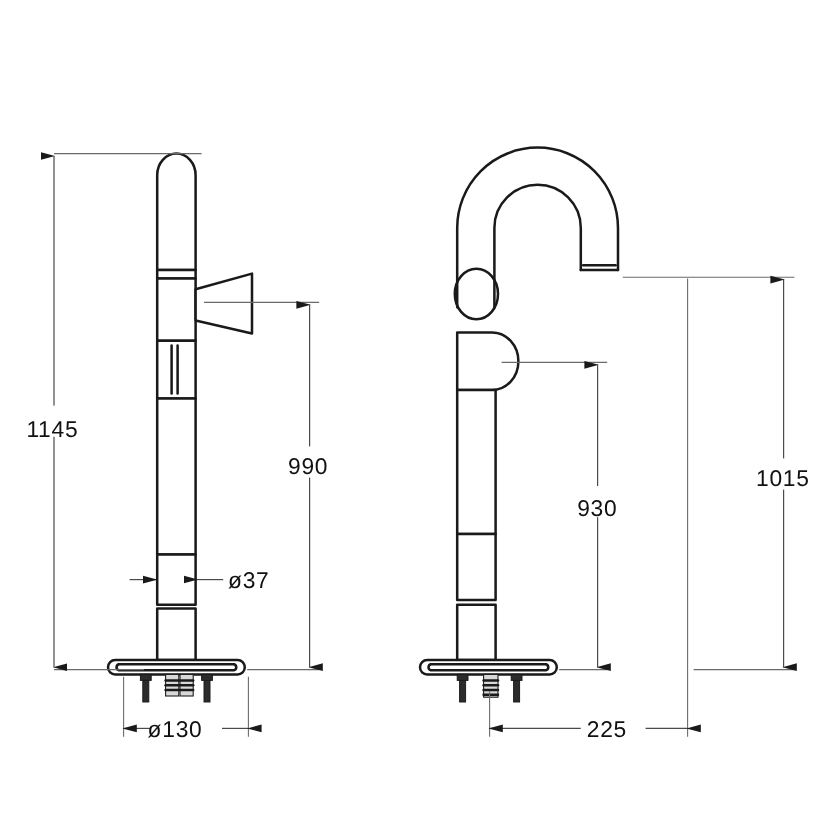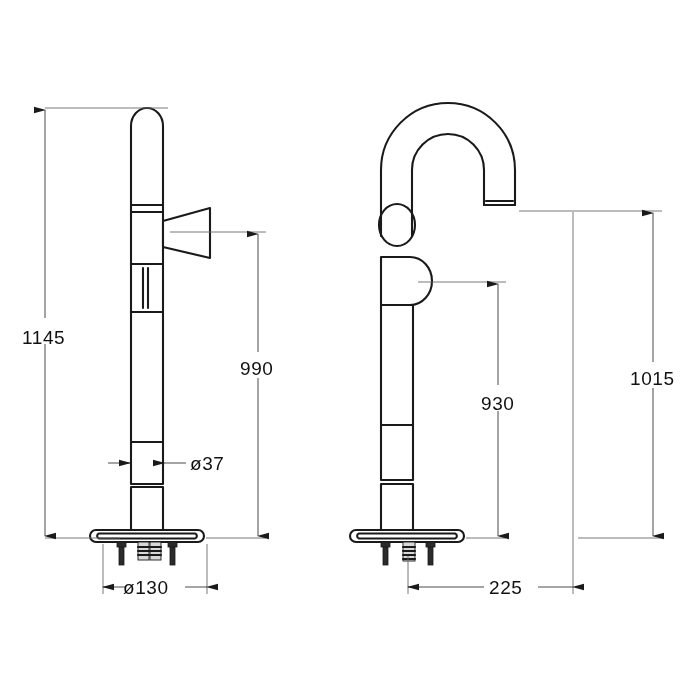--- a/index.html
+++ b/index.html
@@ -11,20 +11,21 @@
     width: 700px;
     height: 700px;
     font-family: "Liberation Sans", sans-serif;
     overflow: hidden;
   }
   #drawing-root {
     position: relative;
     width: 700px;
     height: 536px;
     background: #ffffff;
+    margin-top: 20px;
   }
   svg#tech-drawing {
     display: block;
     width: 700px;
     height: 700px;
   }
   .part-outline {
     fill: #ffffff;
     stroke: #1a1a1a;
     stroke-width: 2.1;

